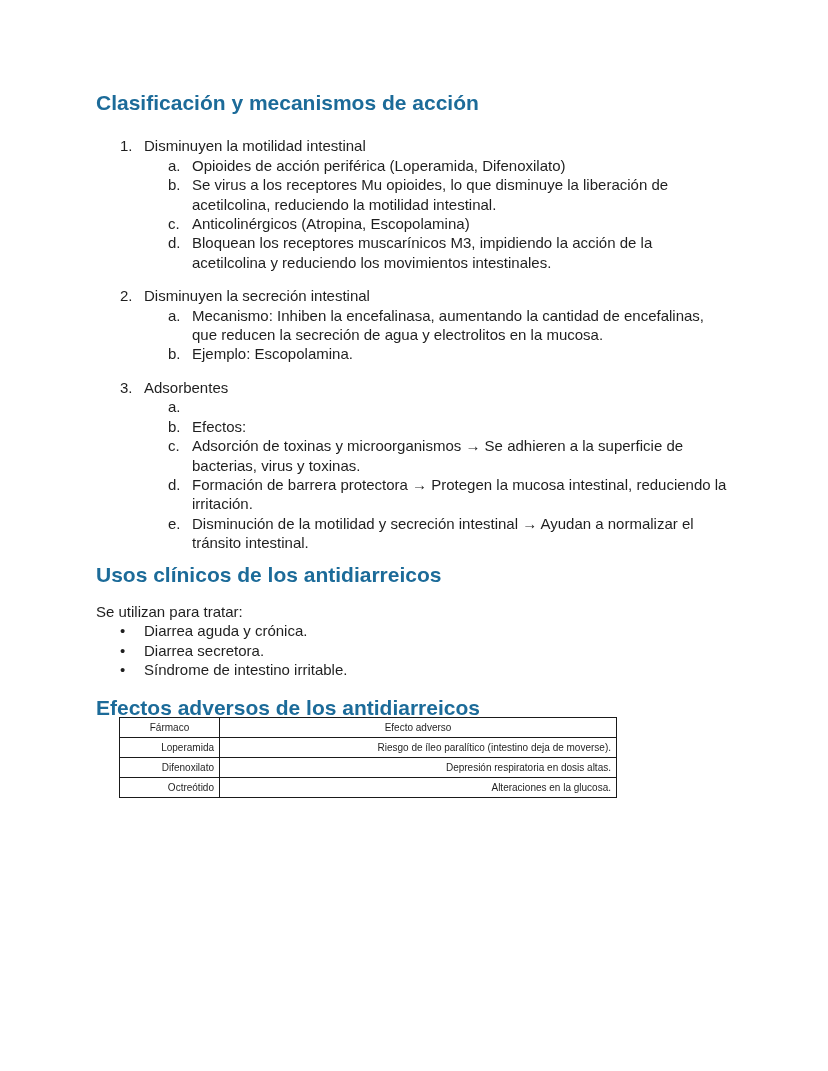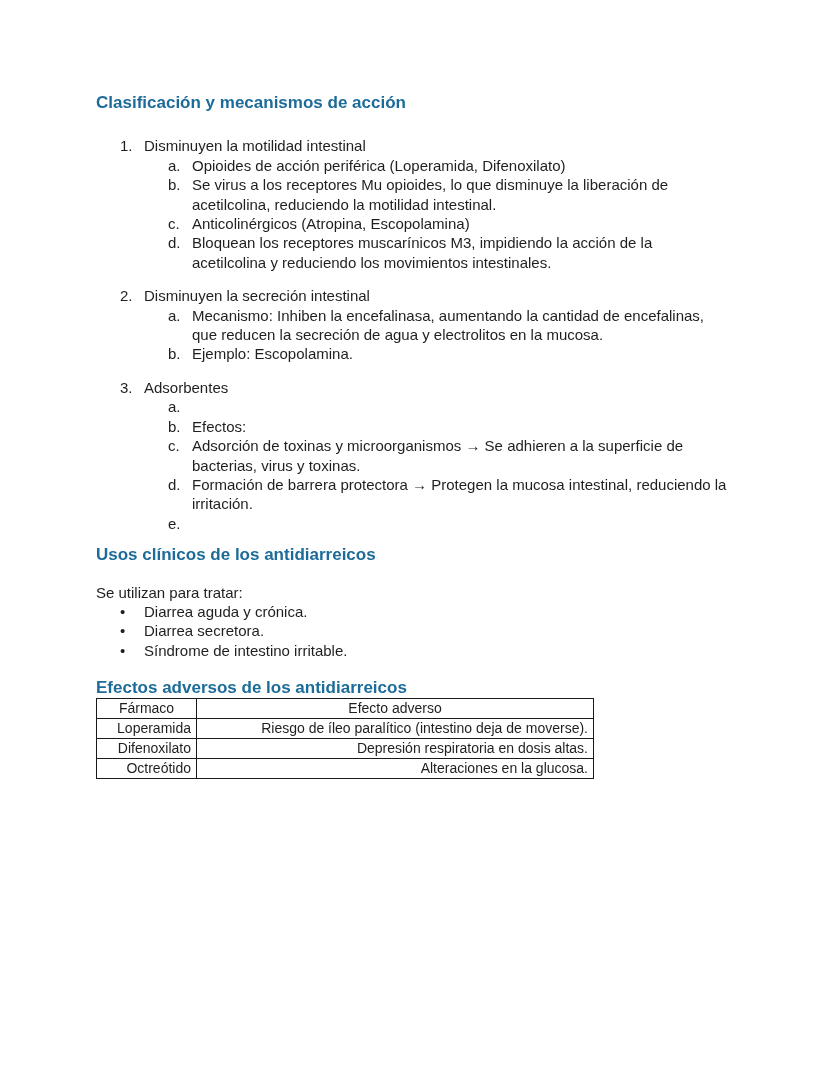--- a/index.html
+++ b/index.html
@@ -15,21 +15,21 @@
     overflow: hidden;
     font-family: "Liberation Sans", "DejaVu Sans", sans-serif;
     font-size: 15px;
     line-height: 19.4px;
     color: #1f1f1f;
     box-sizing: border-box;
     padding: 93px 98px 0 96px;
   }
   .heading {
     font-weight: bold;
-    font-size: 17px;
+    font-size: 21px;
     color: #1C6B99;
     margin: 0;
   }
   .h-clasificacion { margin-bottom: 24px; }
   .h-usos   { margin-bottom: 18px; }
   .h-efectos{ }
 
   .group { margin: 0; }
   .group-1, .group-2 { margin-bottom: 14px; }
   .group-3 { margin-bottom: 12px; }
@@ -41,21 +41,22 @@
   .marker { flex: 0 0 24px; }
   .txt { flex: 1; }
 
   .intro { margin: 0; }
   .bullet-list { margin: 0 0 18px 0; }
 
   table.adverse {
     border-collapse: collapse;
     table-layout: fixed;
     width: 497px;
-    font-size: 14px;
+    font-size: 10px;
+    margin-left: 23px;
   }
   table.adverse col.c1 { width: 100px; }
   table.adverse col.c2 { width: 397px; }
   table.adverse th,
   table.adverse td {
     border: 1px solid #1a1a1a;
     padding: 0 5px;
     height: 19px;
     line-height: 19px;
     font-weight: normal;
@@ -125,20 +126,21 @@
     <div class="row sub-row">
       <span class="marker">c.</span>
       <div class="txt">Adsorción de toxinas y microorganismos → Se adhieren a la superficie de bacterias, virus y toxinas.</div>
     </div>
     <div class="row sub-row">
       <span class="marker">d.</span>
       <div class="txt">Formación de barrera protectora → Protegen la mucosa intestinal, reduciendo la irritación.</div>
     </div>
     <div class="row sub-row">
       <span class="marker">e.</span>
+      <div class="txt">Disminución de la motilidad y secreción intestinal → Ayudan a normalizar el tránsito intestinal.</div>
     </div>
   </div>
 
   <p class="heading h-usos">Usos clínicos de los antidiarreicos</p>
 
   <p class="intro">Se utilizan para tratar:</p>
 
   <div class="bullet-list">
     <div class="row bullet-row">
       <span class="marker">•</span>

